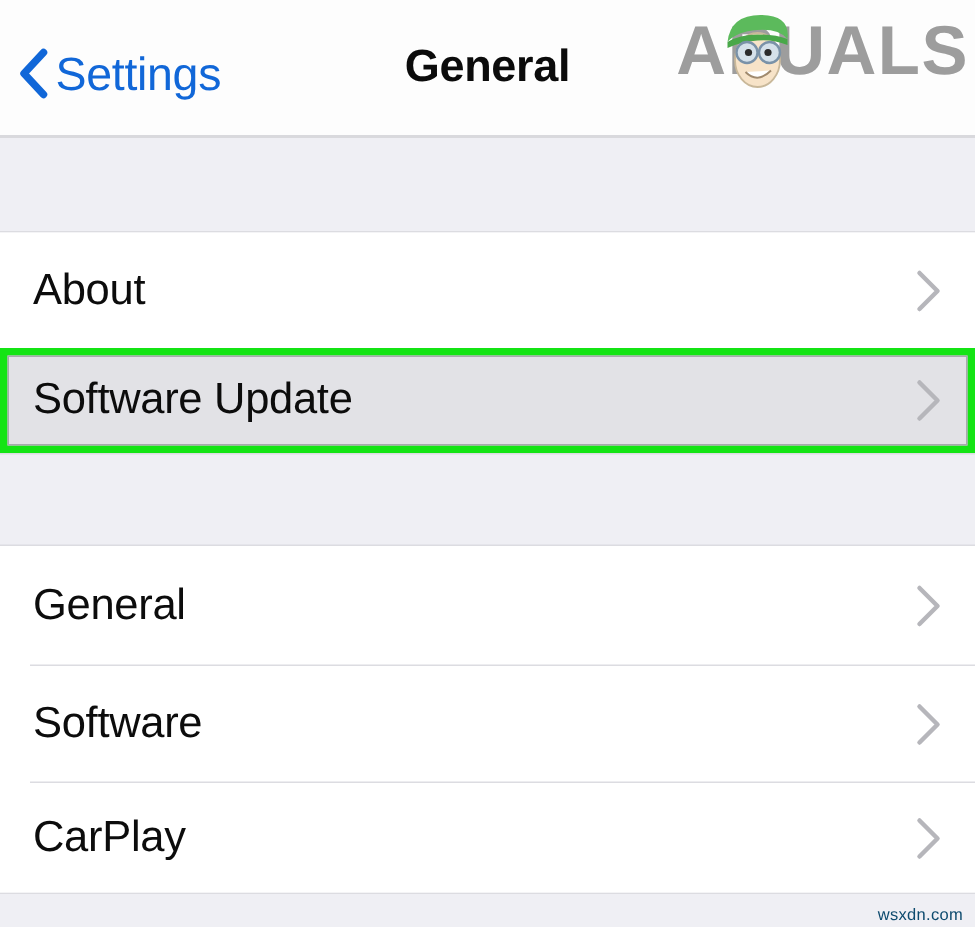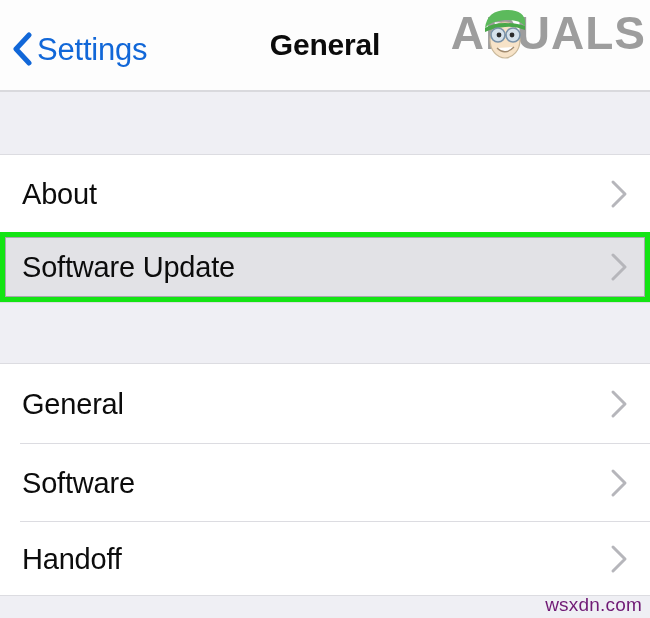--- a/index.html
+++ b/index.html
@@ -173,22 +173,22 @@
   }
   .row.highlighted .row-chevron {
     right: 17px;
   }
 
   
   .footer-watermark {
     position: absolute;
     right: 8px;
     bottom: 2px;
-    font-size: 19px;
-    color: #701a75;
+    font-size: 11px;
+    color: #0c4a6e;
     letter-spacing: 0.2px;
     pointer-events: none;
   }
 </style>
 </head>
 <body>
 
 <div class="screen">
 
   <div class="navbar">
@@ -253,21 +253,21 @@
 
   <div class="row" style="top:444px; height:77px;">
     <span class="row-label">Software</span>
     <svg class="row-chevron" viewBox="0 0 18 30">
       <polyline points="3,3 15,15 3,27" fill="none" stroke="#b6b6bb" stroke-width="3" stroke-linecap="round" stroke-linejoin="round"></polyline>
     </svg>
   </div>
   <div class="row-separator" style="top:521px;"></div>
 
   <div class="row" style="top:522px; height:73px;">
-    <span class="row-label">Handoff</span>
+    <span class="row-label">CarPlay</span>
     <svg class="row-chevron" viewBox="0 0 18 30">
       <polyline points="3,3 15,15 3,27" fill="none" stroke="#b6b6bb" stroke-width="3" stroke-linecap="round" stroke-linejoin="round"></polyline>
     </svg>
   </div>
 
   <div class="footer-watermark">wsxdn.com</div>
 
 </div>
 
 </body></html>

